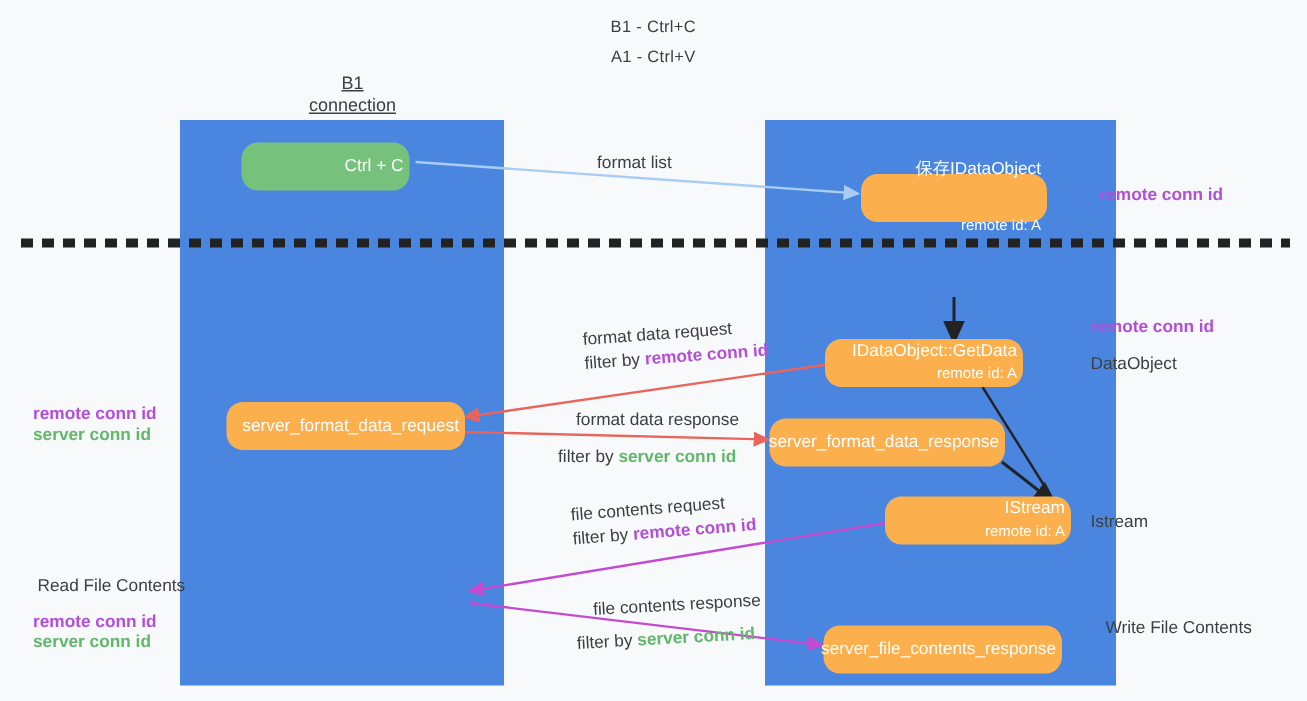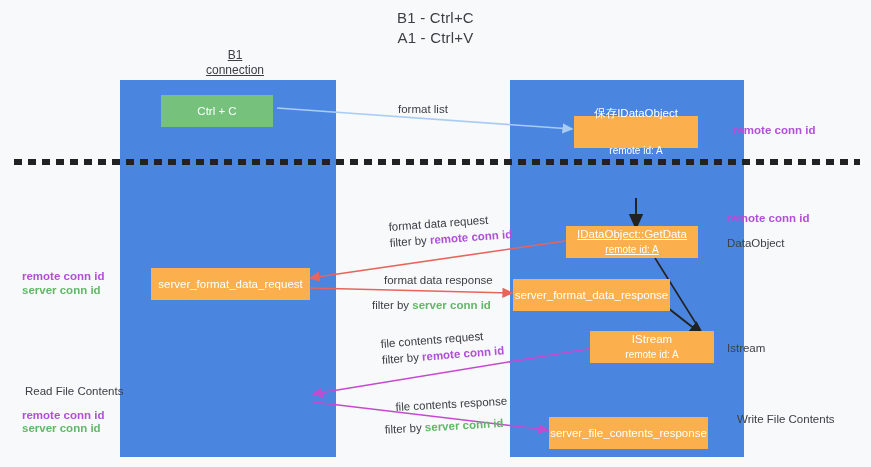--- a/index.html
+++ b/index.html
@@ -14,21 +14,21 @@
     background: #f8f9fa;
     font-family: "Liberation Sans", sans-serif;
     overflow: hidden;
   }
   .abs { position: absolute; }
 
   
   .title {
     left: 0; top: 8px; width: 871px;
     text-align: center;
-    font-size: 15px;
+    font-size: 11px;
     color: #3c4043;
     line-height: 20px;
     letter-spacing: .2px;
   }
 
   
   .col-head {
     text-align: center;
     font-size: 12px;
     color: #3c4043;
@@ -39,27 +39,28 @@
   
   .lane {
     background: #4a86e0;
   }
 
   
   .node {
     box-sizing: border-box;
     display: flex;
     flex-direction: column;
-    align-items: center;
+    align-items: flex-end;
     justify-content: center;
     color: #ffffff;
     font-size: 11.5px;
     line-height: 15px;
     text-align: center;
     padding: 16px 4px;
+    border-radius: 11px;
   }
   .node.green { background: #76c17c; }
   .node.orange { background: #fbb04d; }
   .node .l2 { font-size: 10px; }
 
   
   .lbl {
     font-size: 11.5px;
     color: #3c4043;
     line-height: 15px;
@@ -141,21 +142,21 @@
   <div class="abs node green" style="left:161px; top:95px; width:112px; height:26px;">
     <span>Ctrl + C</span>
   </div>
 
   <div class="abs node orange" style="left:574px; top:116px; width:124px; height:32px;gap:22px;">
     <span>保存IDataObject</span>
     <span class="l2">remote id: A</span>
   </div>
 
 
-  <div class="abs node orange" style="left:566px; top:226px; width:132px; height:32px;text-decoration:underline;">
+  <div class="abs node orange" style="left:550px; top:226px; width:132px; height:32px;">
     <span>IDataObject::GetData</span>
     <span class="l2">remote id: A</span>
   </div>
 
   <div class="abs node orange" style="left:151px; top:268px; width:159px; height:26px;">
     <span>server_format_data_request</span>
   </div>
 
   <div class="abs node orange" style="left:513px; top:279px; width:157px; height:26px;">
     <span>server_format_data_response</span>

